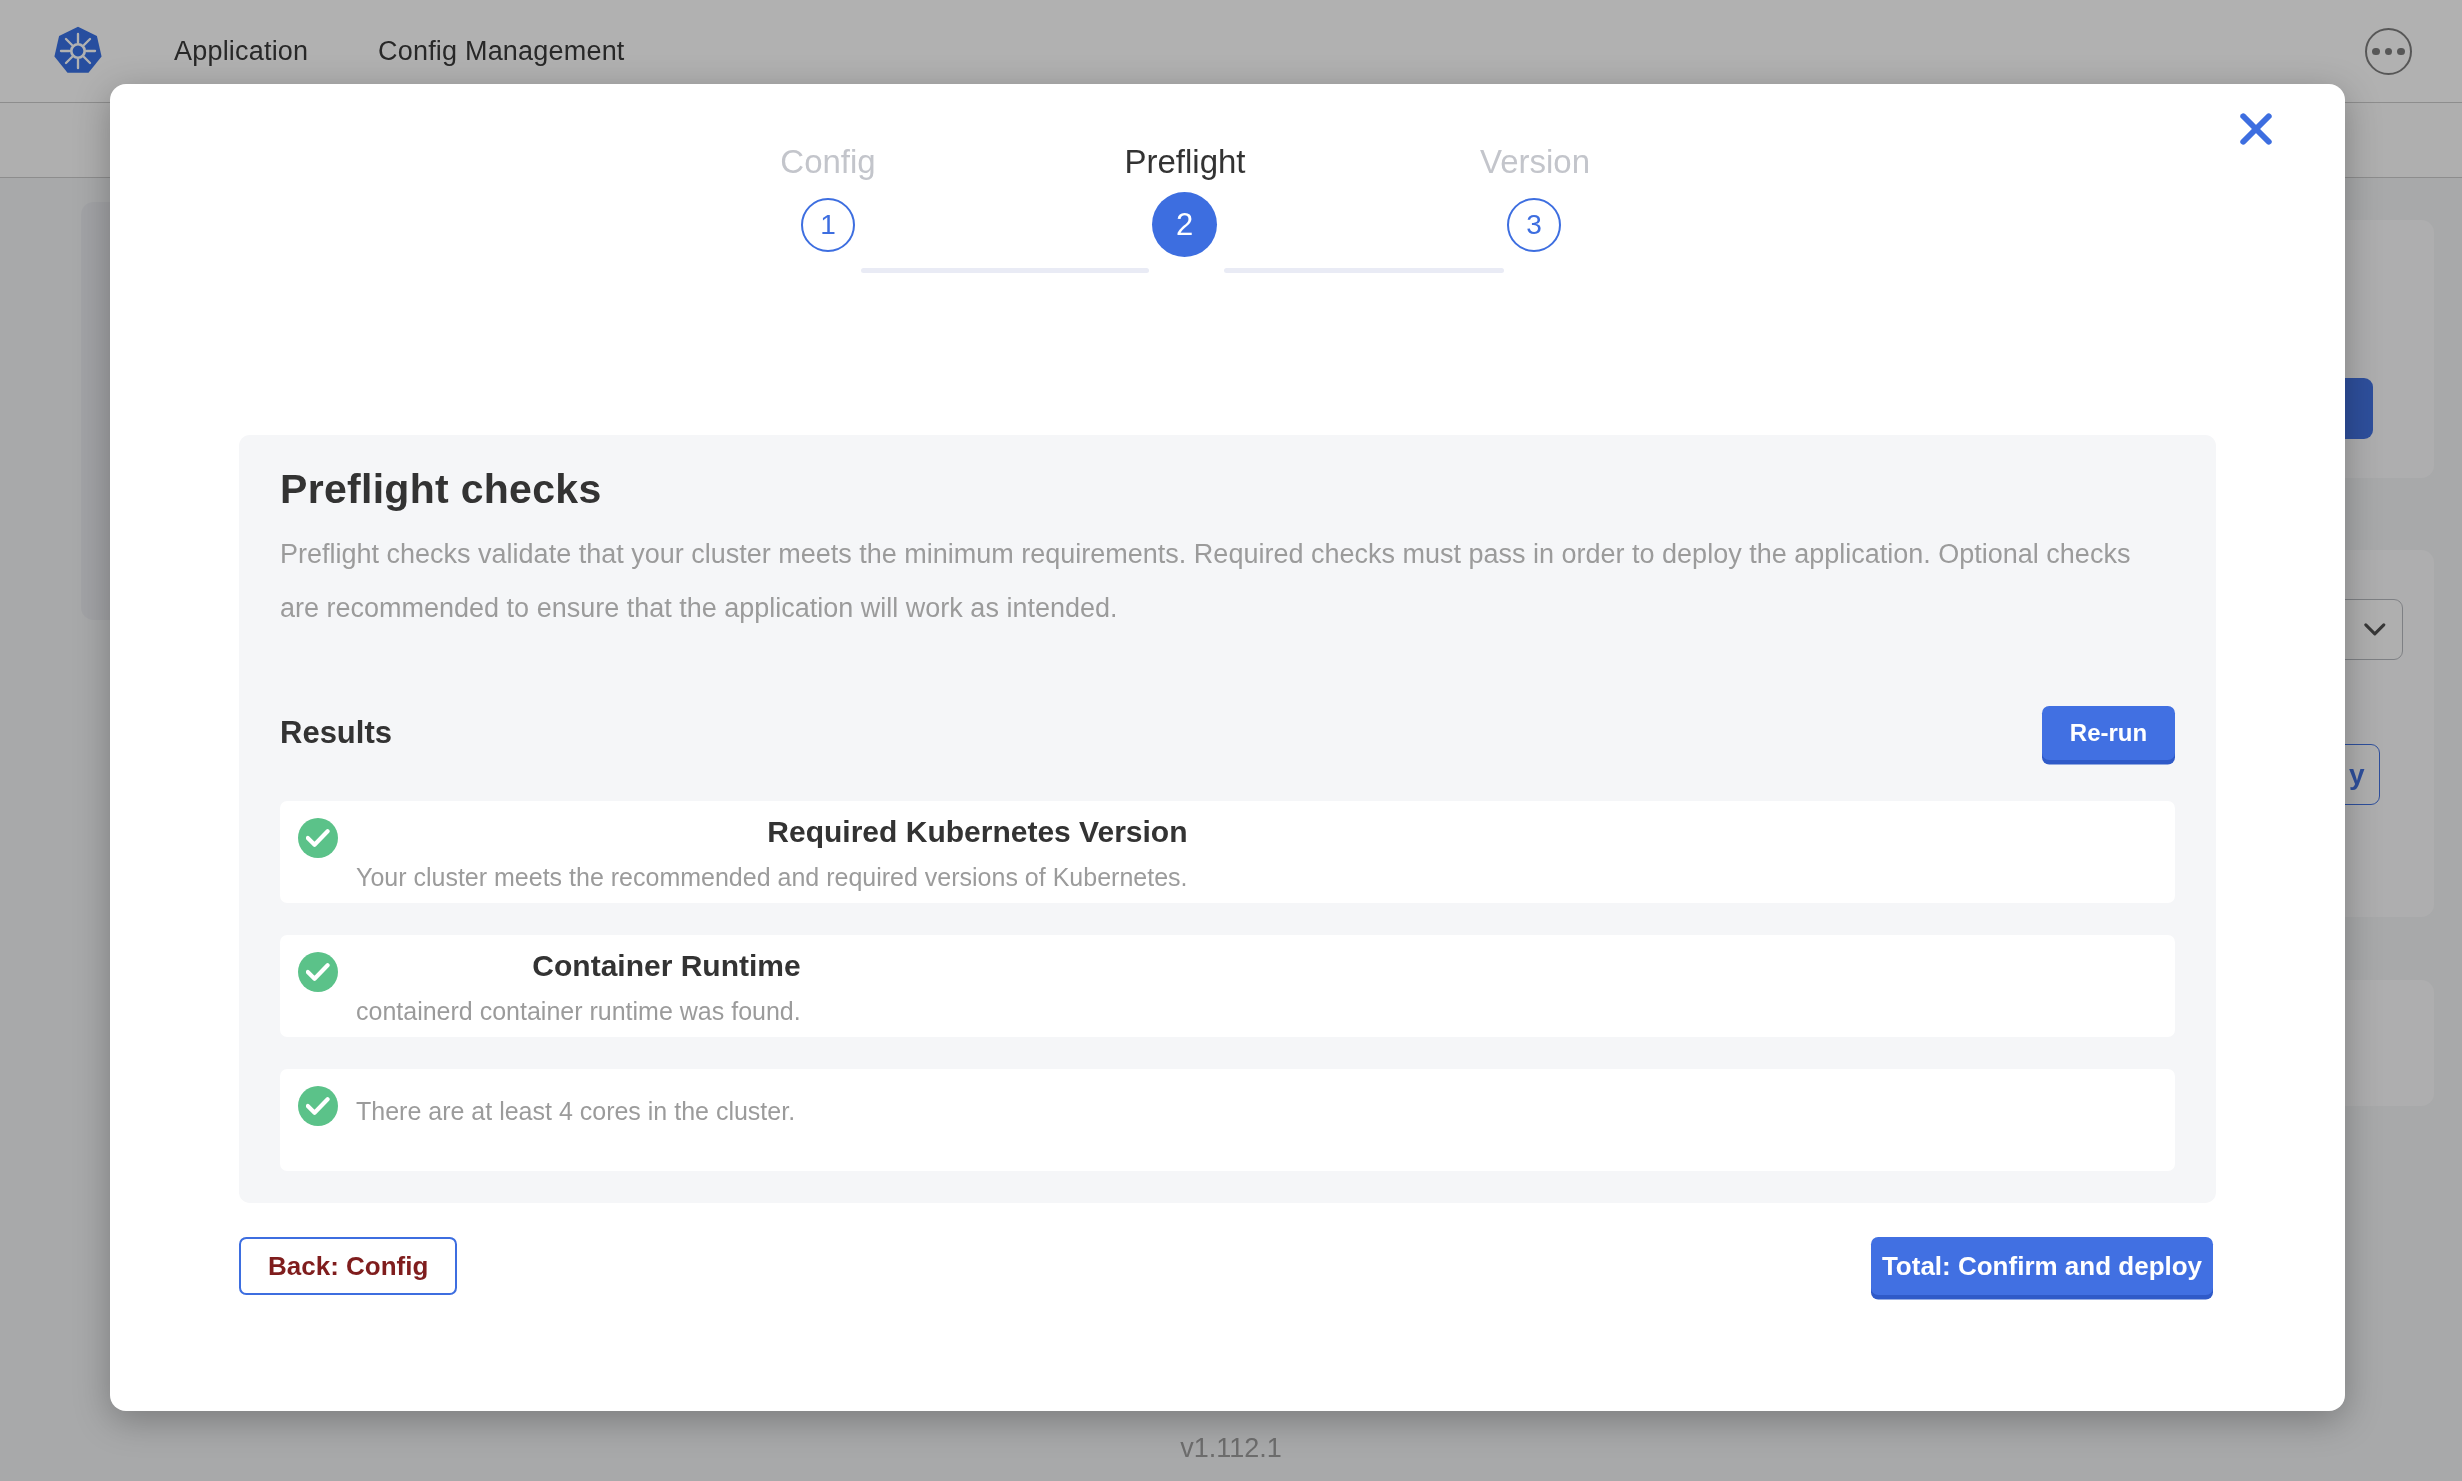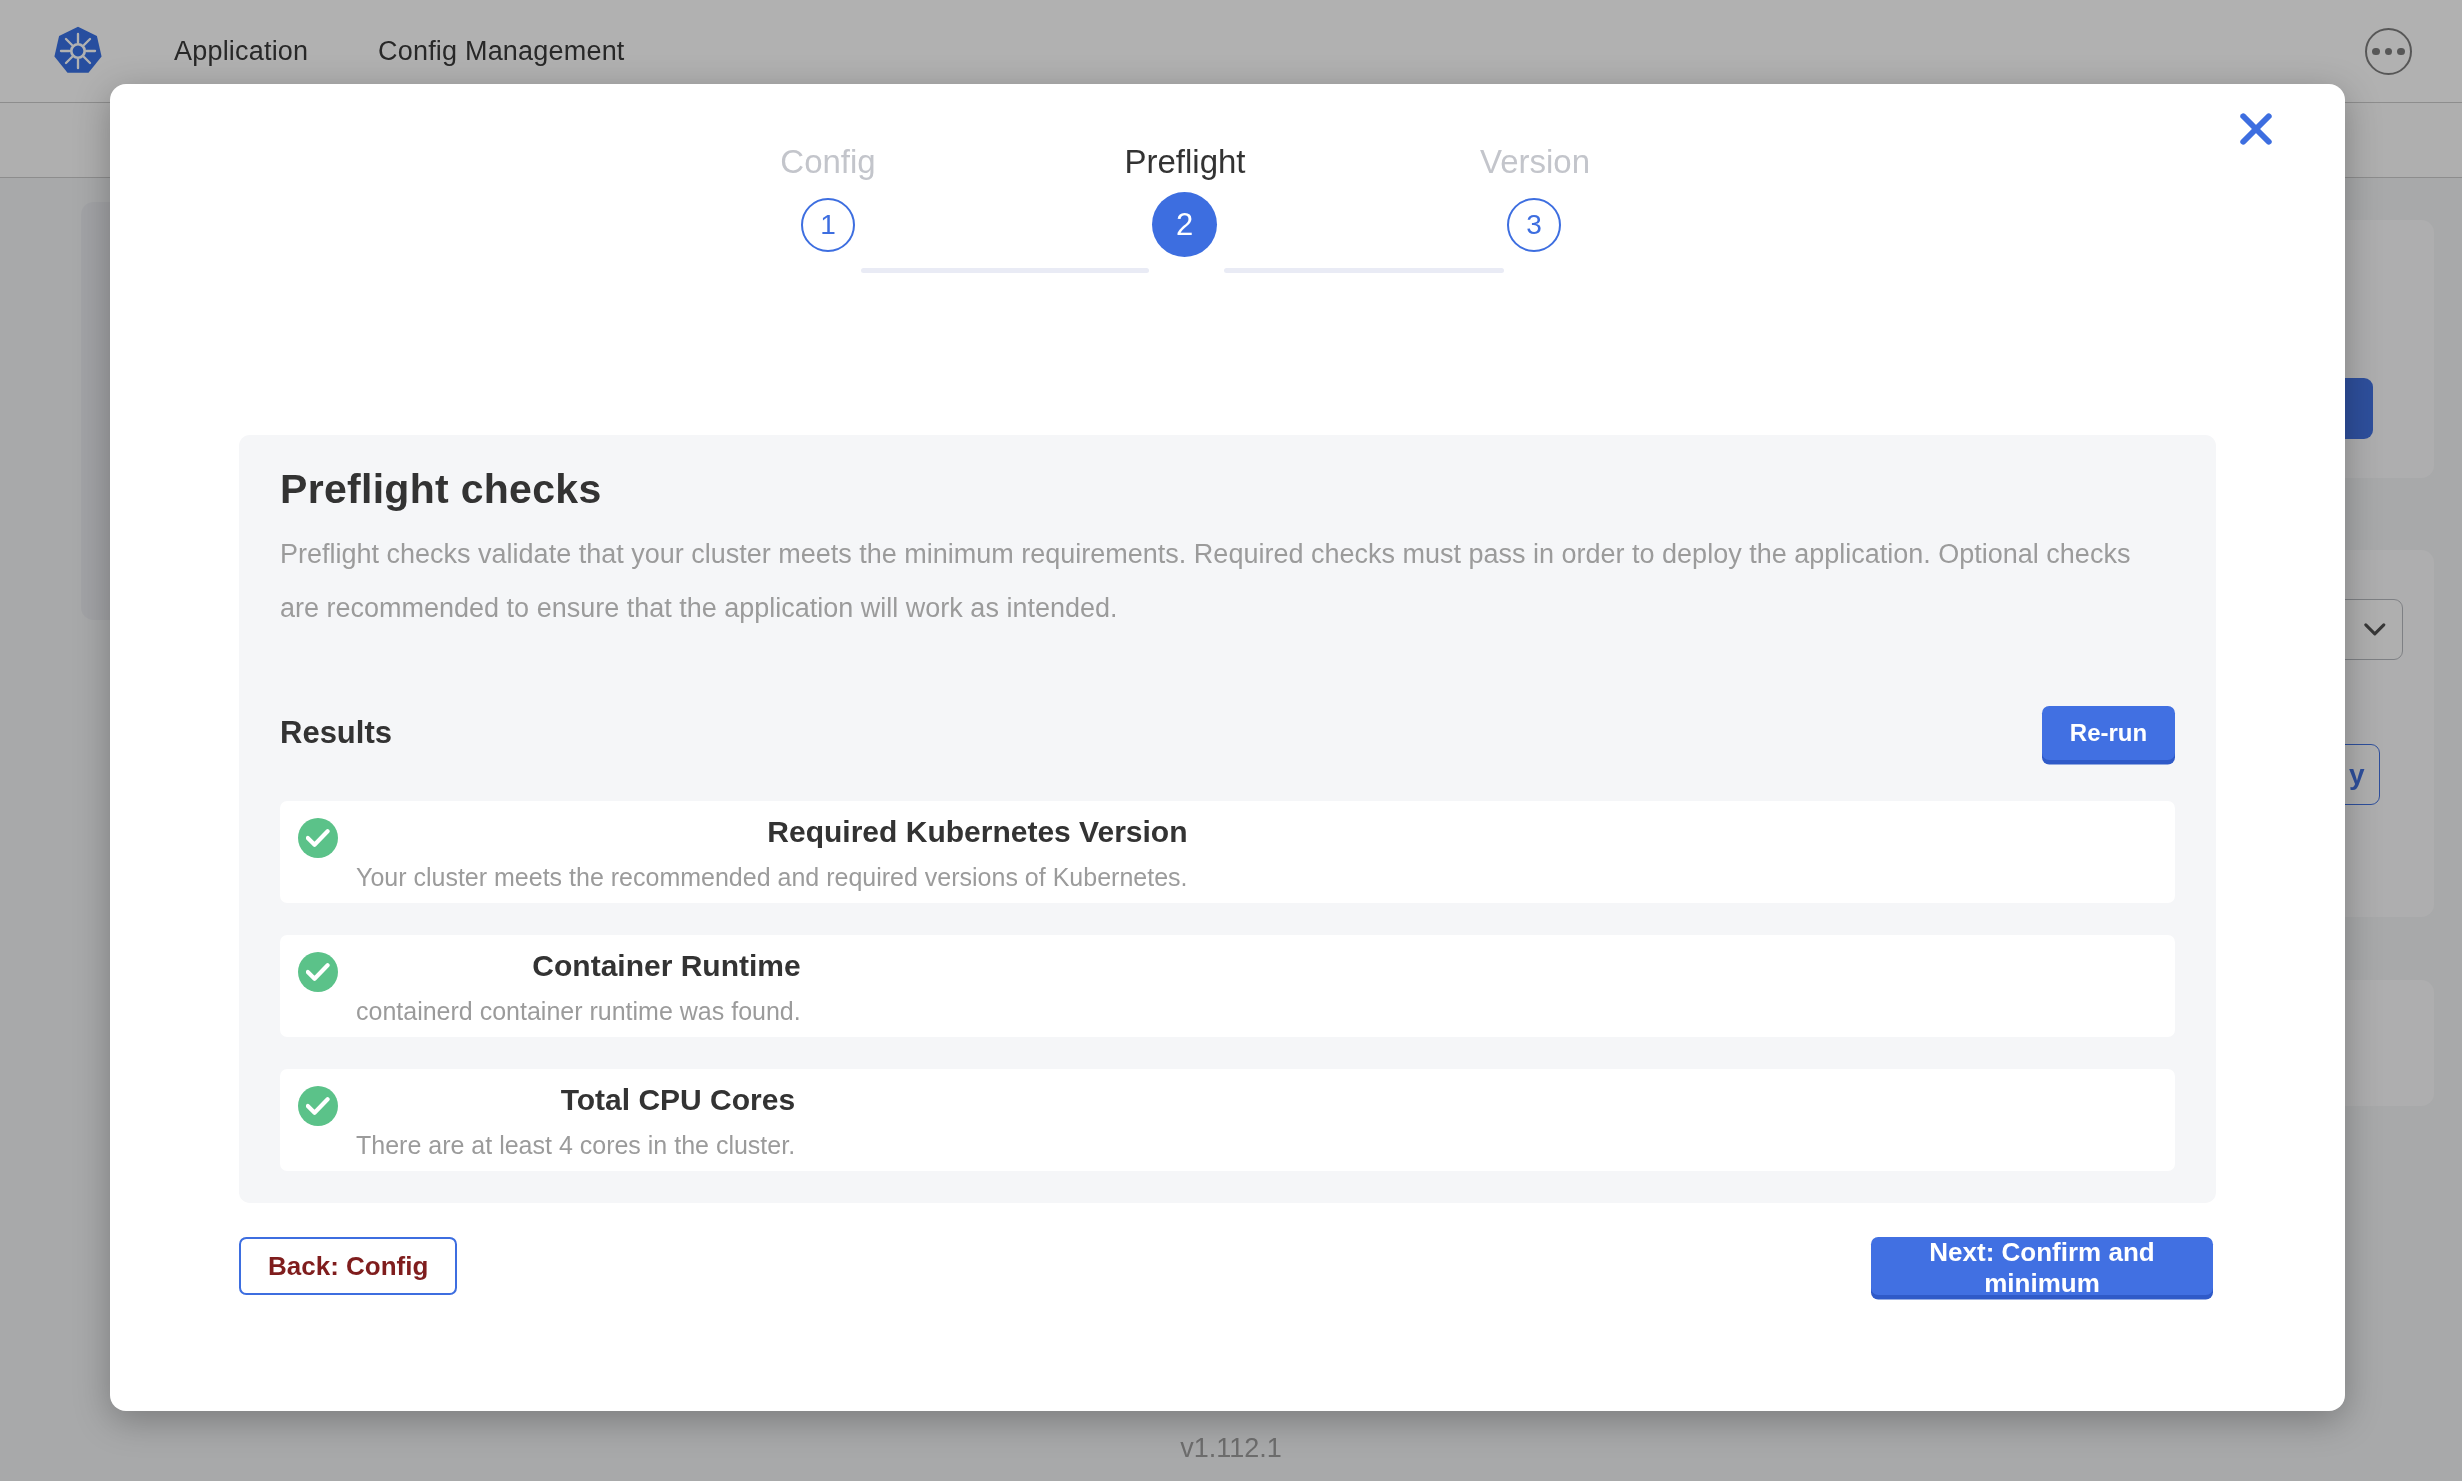--- a/index.html
+++ b/index.html
@@ -177,26 +177,25 @@
           </div>
         </div>
 
         <div class="check-card">
           <div class="check-icon">
             <svg width="23.4" height="18" viewBox="0 0 26 20">
                 <polyline points="2,10 9.5,17.5 24,2.5" fill="none" stroke="#ffffff" stroke-width="4.6" stroke-linecap="round" stroke-linejoin="round"></polyline>
               </svg>
           </div>
           <div class="check-text">
-            <div class="check-title">Total CPU Cores</div>
             <div class="check-desc">There are at least 4 cores in the cluster.</div>
           </div>
         </div>
 
       </div>
     </div>
 
     <button class="back-btn">Back: Config</button>
-    <button class="next-btn">Next: Confirm and minimum</button>
+    <button class="next-btn">Total: Confirm and deploy</button>
   </div>
 
 </div>
 
 
 </body></html>

